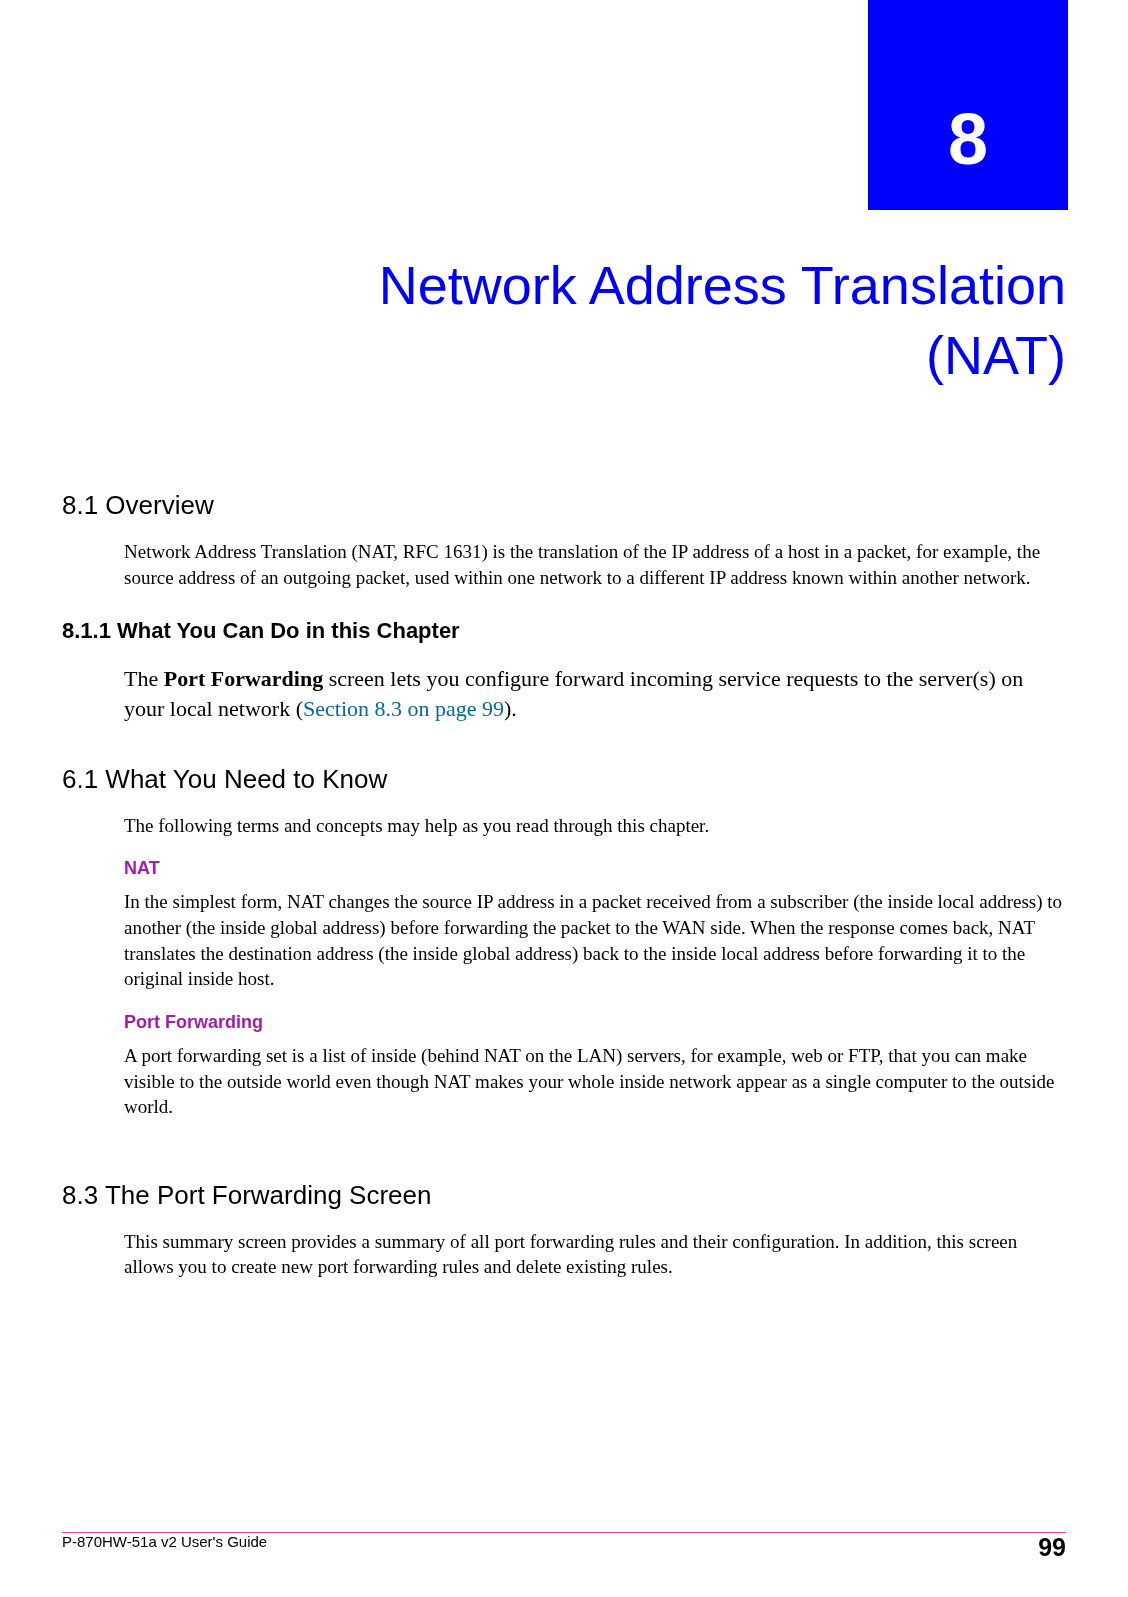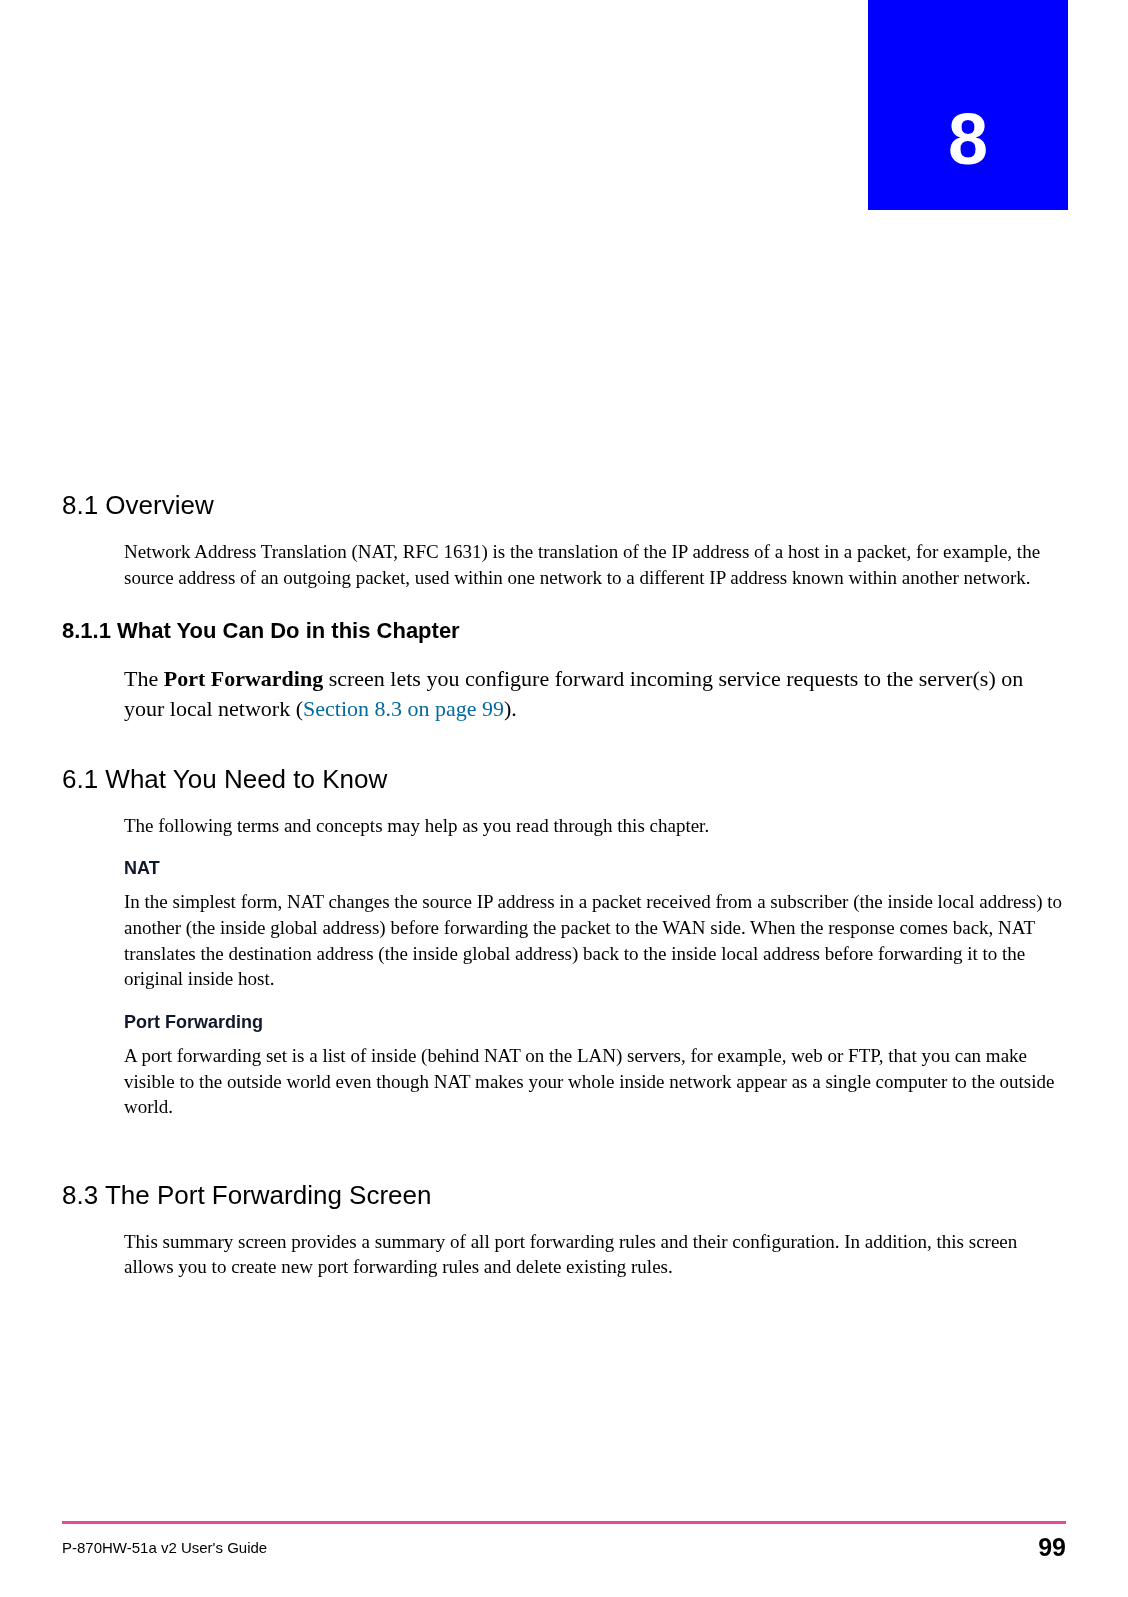--- a/index.html
+++ b/index.html
@@ -64,21 +64,21 @@
     .subsection-heading {
       font-size: 22px;
       font-weight: bold;
       color: black;
       margin-top: 28px;
       margin-bottom: 20px;
     }
     .term-heading {
       font-size: 18px;
       font-weight: bold;
-      color: #0f172a;
+      color: #a21caf;
       margin-top: 20px;
       margin-bottom: 10px;
       margin-left: 62px;
     }
     .body-text {
       font-family: 'Times New Roman', Times, serif;
       font-size: 19px;
       line-height: 1.35;
       color: black;
       margin-left: 62px;
@@ -88,25 +88,25 @@
       font-weight: bold;
     }
     .link {
       color: #0369a1;
     }
     .footer {
       position: absolute;
       bottom: 35px;
       left: 62px;
       right: 62px;
-      border-top: 3px solid #ec4899;
-      padding-top: 9px;
+      border-top: 1px solid #ec4899;
+      padding-top: 0;
       display: flex;
       justify-content: space-between;
-      align-items: center;
+      align-items: flex-start;
     }
     .footer-left {
       font-family: Arial, Helvetica, sans-serif;
       font-size: 15px;
       color: black;
     }
     .footer-right {
       font-family: Arial, Helvetica, sans-serif;
       font-size: 25px;
       font-weight: bold;
@@ -119,20 +119,24 @@
   </style>
 </head>
 <body>
 
 <div class="page">
 
   <div class="chapter-tab">
     <div class="chapter-number">8</div>
   </div>
 
+  <div class="chapter-title">
+    <span>Network Address Translation</span><br>
+    <span>(NAT)</span>
+  </div>
 
   <div class="content">
 
     <div class="section-heading">8.1  Overview</div>
     <p class="body-text">Network Address Translation (NAT, RFC 1631) is the translation of the IP address of a host in a packet, for example, the source address of an outgoing packet, used within one network to a different IP address known within another network.</p>
 
     <div class="subsection-heading">8.1.1  What You Can Do in this Chapter</div>
     <p class="body-text">
       <span class="inline-text">The </span><span class="inline-text bold">Port Forwarding</span><span class="inline-text"> screen lets you configure forward incoming service requests to the server(s) on your local network (</span><span class="inline-text link">Section 8.3 on page 99</span><span class="inline-text">).</span>
     </p>

